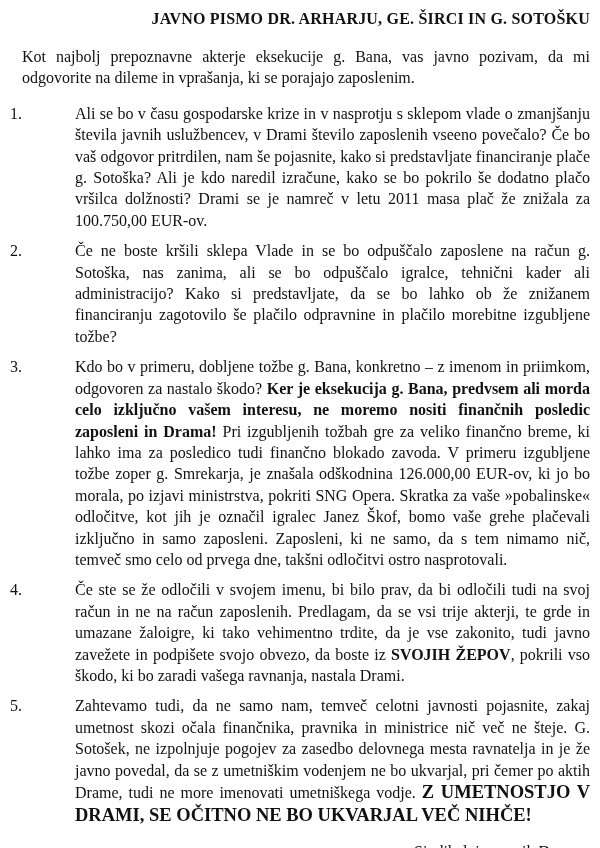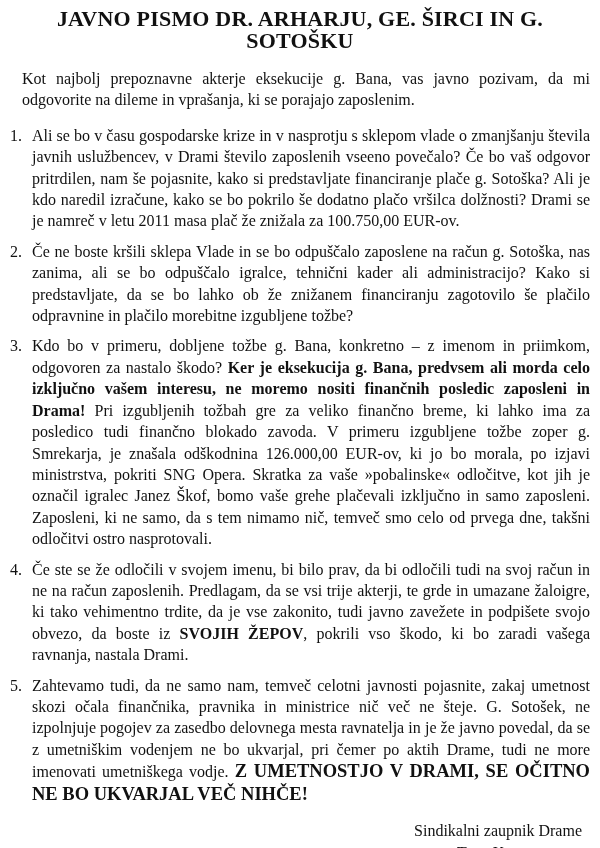--- a/index.html
+++ b/index.html
@@ -15,22 +15,22 @@
     padding: 8px 10px 0 10px;
     background: #ffffff;
     color: #111111;
     font-family: "Liberation Serif", "DejaVu Serif", serif;
     font-size: 16px;
     line-height: 21.4px;
     overflow: hidden;
   }
   .title {
     margin: 0 0 16px 0;
-    text-align: center;
-    font-size: 22px;
+    text-align: right;
+    font-size: 16px;
     font-weight: bold;
     line-height: 22px;
     letter-spacing: 0.2px;
   }
   .intro {
     margin: 0 0 14px 12px;
     text-align: justify;
   }
   .qlist {
     margin: 0;
@@ -40,20 +40,21 @@
   .qlist li {
     display: grid;
     grid-template-columns: 22px 1fr;
     margin: 0 0 9px 0;
   }
   .qlist .num {
     text-align: left;
   }
   .qlist .itext {
     text-align: justify;
+    margin-left: 43px;
   }
   .seg-bold {
     font-weight: bold;
   }
   .seg-large {
     font-size: 18.5px;
     line-height: 23px;
   }
   .signature {
     margin: 14px 8px 0 auto;

